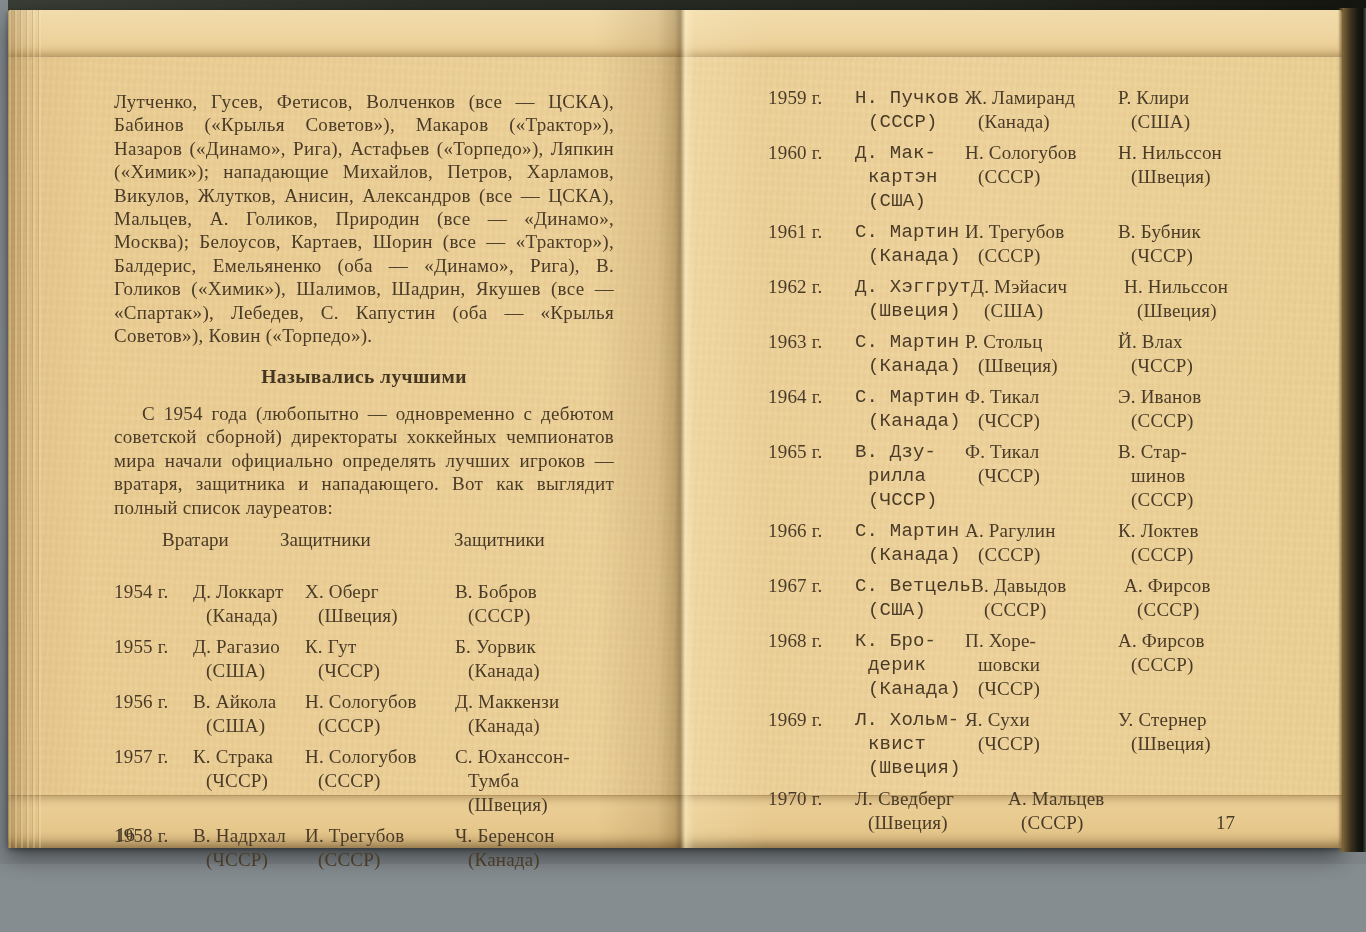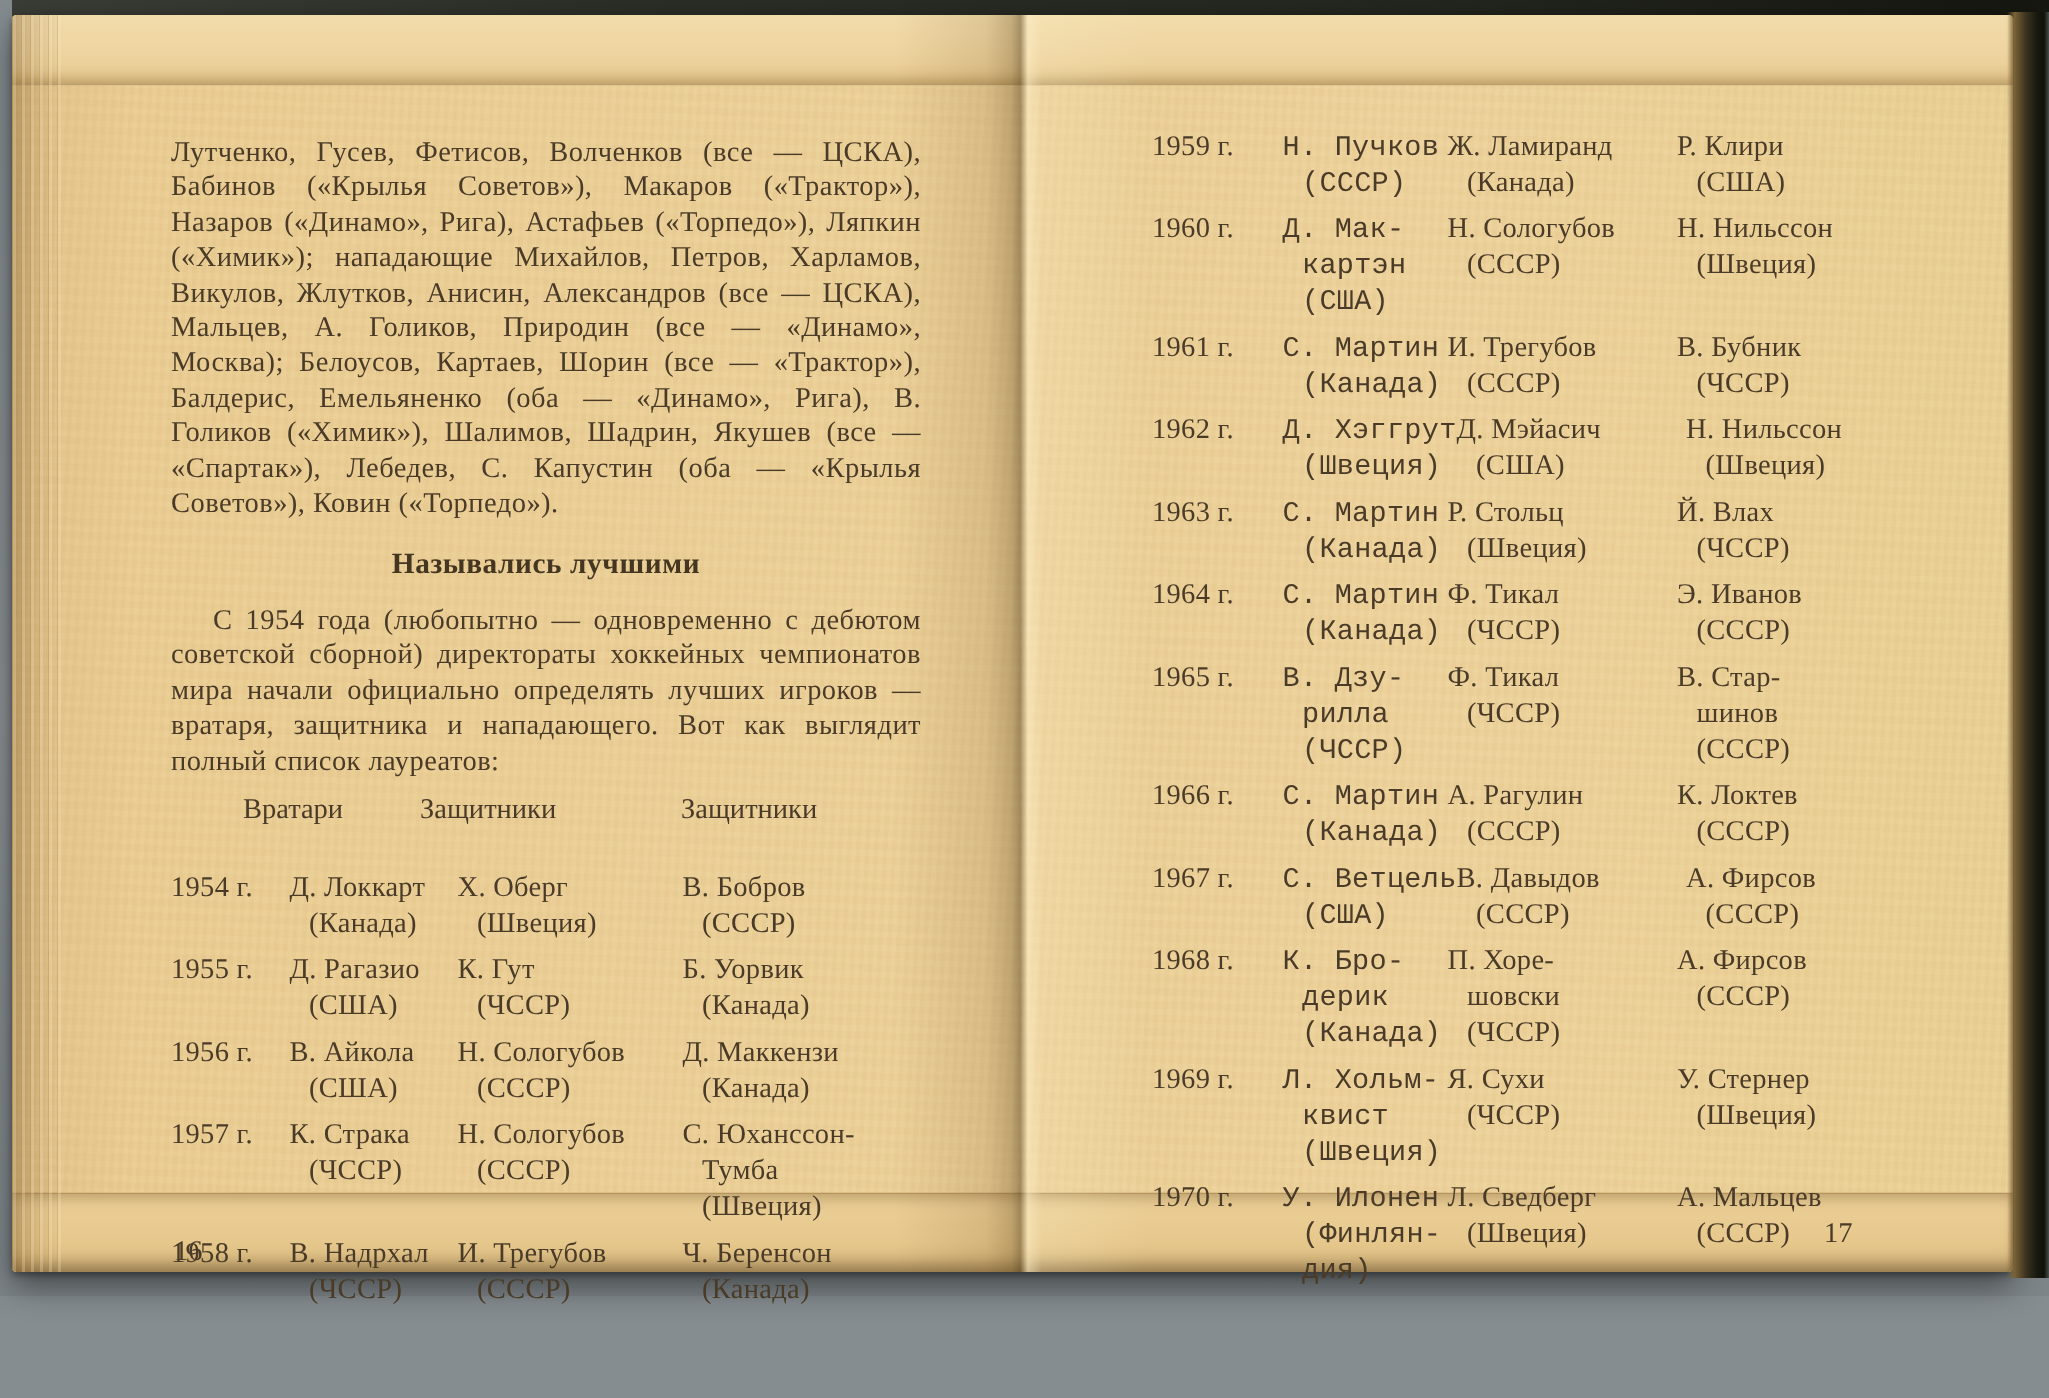--- a/index.html
+++ b/index.html
@@ -382,25 +382,20 @@
               <div class="ln cont">(ЧССР)</div>
             </div>
             <div class="c-fwd">
               <div class="ln">У. Стернер</div>
               <div class="ln cont">(Швеция)</div>
             </div>
           </div>
 
           <div class="award-row">
             <div class="c-year">1970 г.</div>
-            <div class="c-goalie">
-              <div class="ln">У. Илонен</div>
-              <div class="ln cont">(Финлян-</div>
-              <div class="ln cont">дия)</div>
-            </div>
             <div class="c-def">
               <div class="ln">Л. Сведберг</div>
               <div class="ln cont">(Швеция)</div>
             </div>
             <div class="c-fwd">
               <div class="ln">А. Мальцев</div>
               <div class="ln cont">(СССР)</div>
             </div>
           </div>
         </div>

